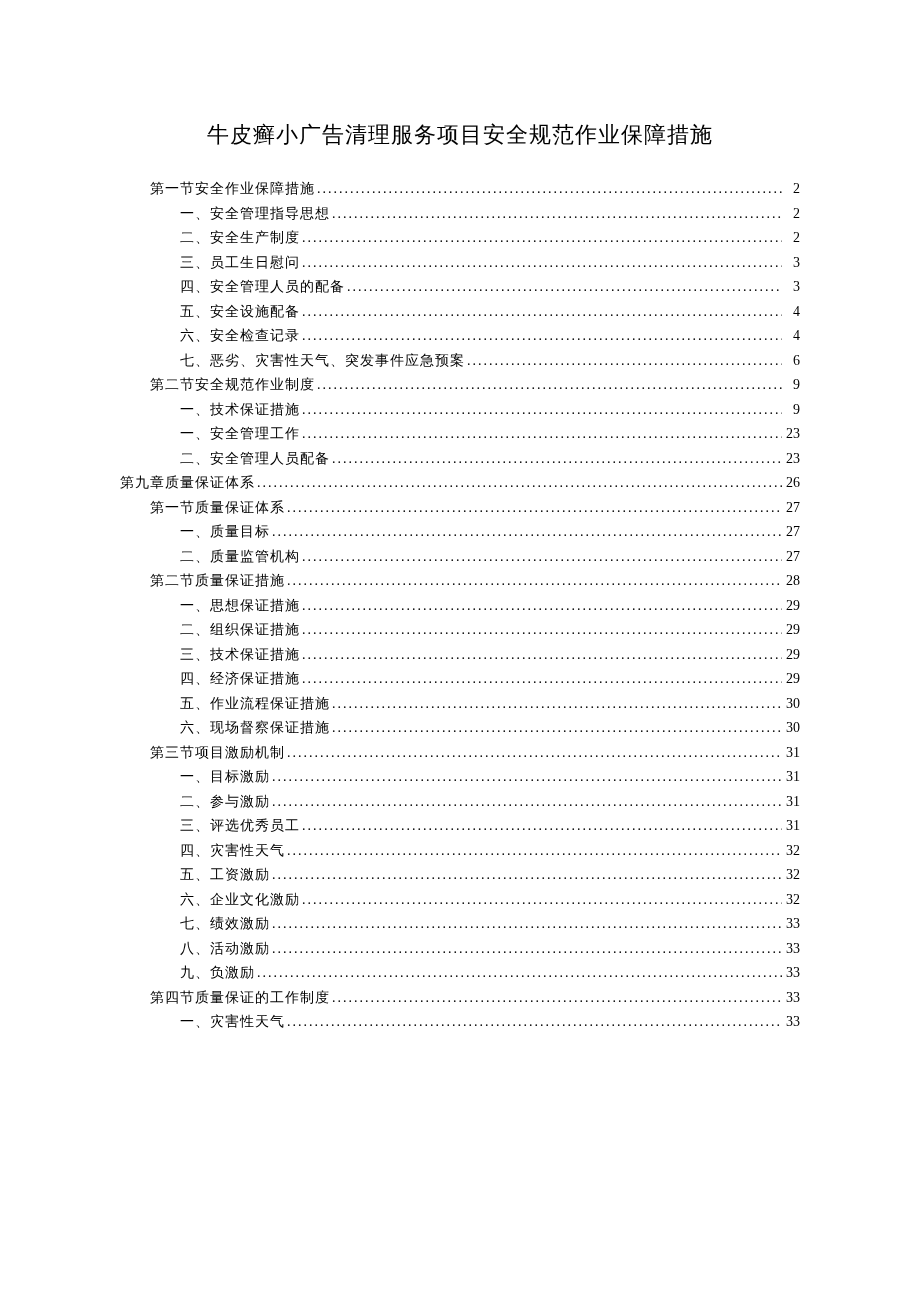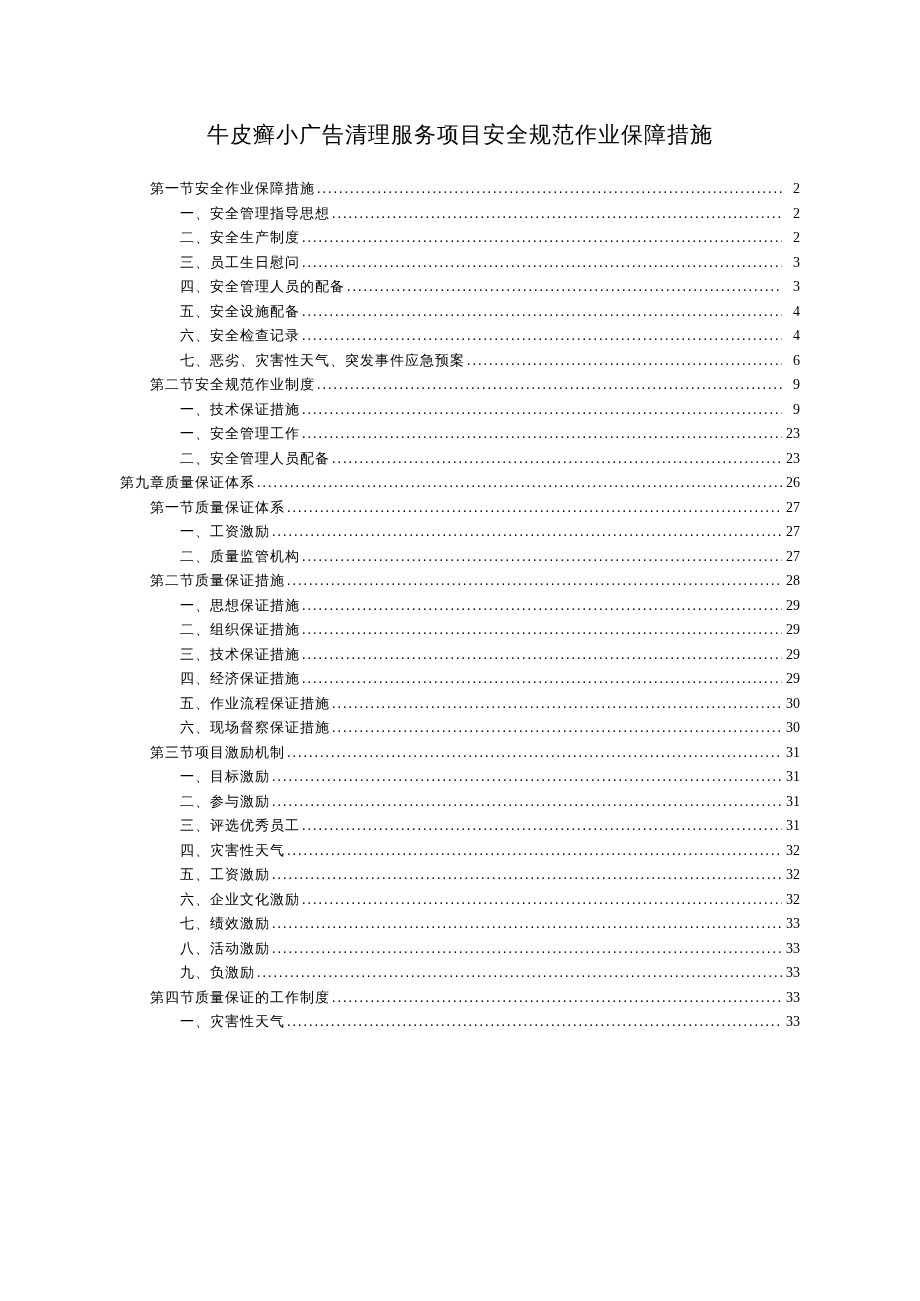--- a/index.html
+++ b/index.html
@@ -122,21 +122,21 @@
       <span class="toc-label">第九章质量保证体系</span>
       <span class="toc-dots"></span>
       <span class="toc-page">26</span>
     </div>
     <div class="toc-row toc-l1">
       <span class="toc-label">第一节质量保证体系</span>
       <span class="toc-dots"></span>
       <span class="toc-page">27</span>
     </div>
     <div class="toc-row toc-l2">
-      <span class="toc-label">一、工资激励</span>
+      <span class="toc-label">一、质量目标</span>
       <span class="toc-dots"></span>
       <span class="toc-page">27</span>
     </div>
     <div class="toc-row toc-l2">
       <span class="toc-label">二、质量监管机构</span>
       <span class="toc-dots"></span>
       <span class="toc-page">27</span>
     </div>
     <div class="toc-row toc-l1">
       <span class="toc-label">第二节质量保证措施</span>

